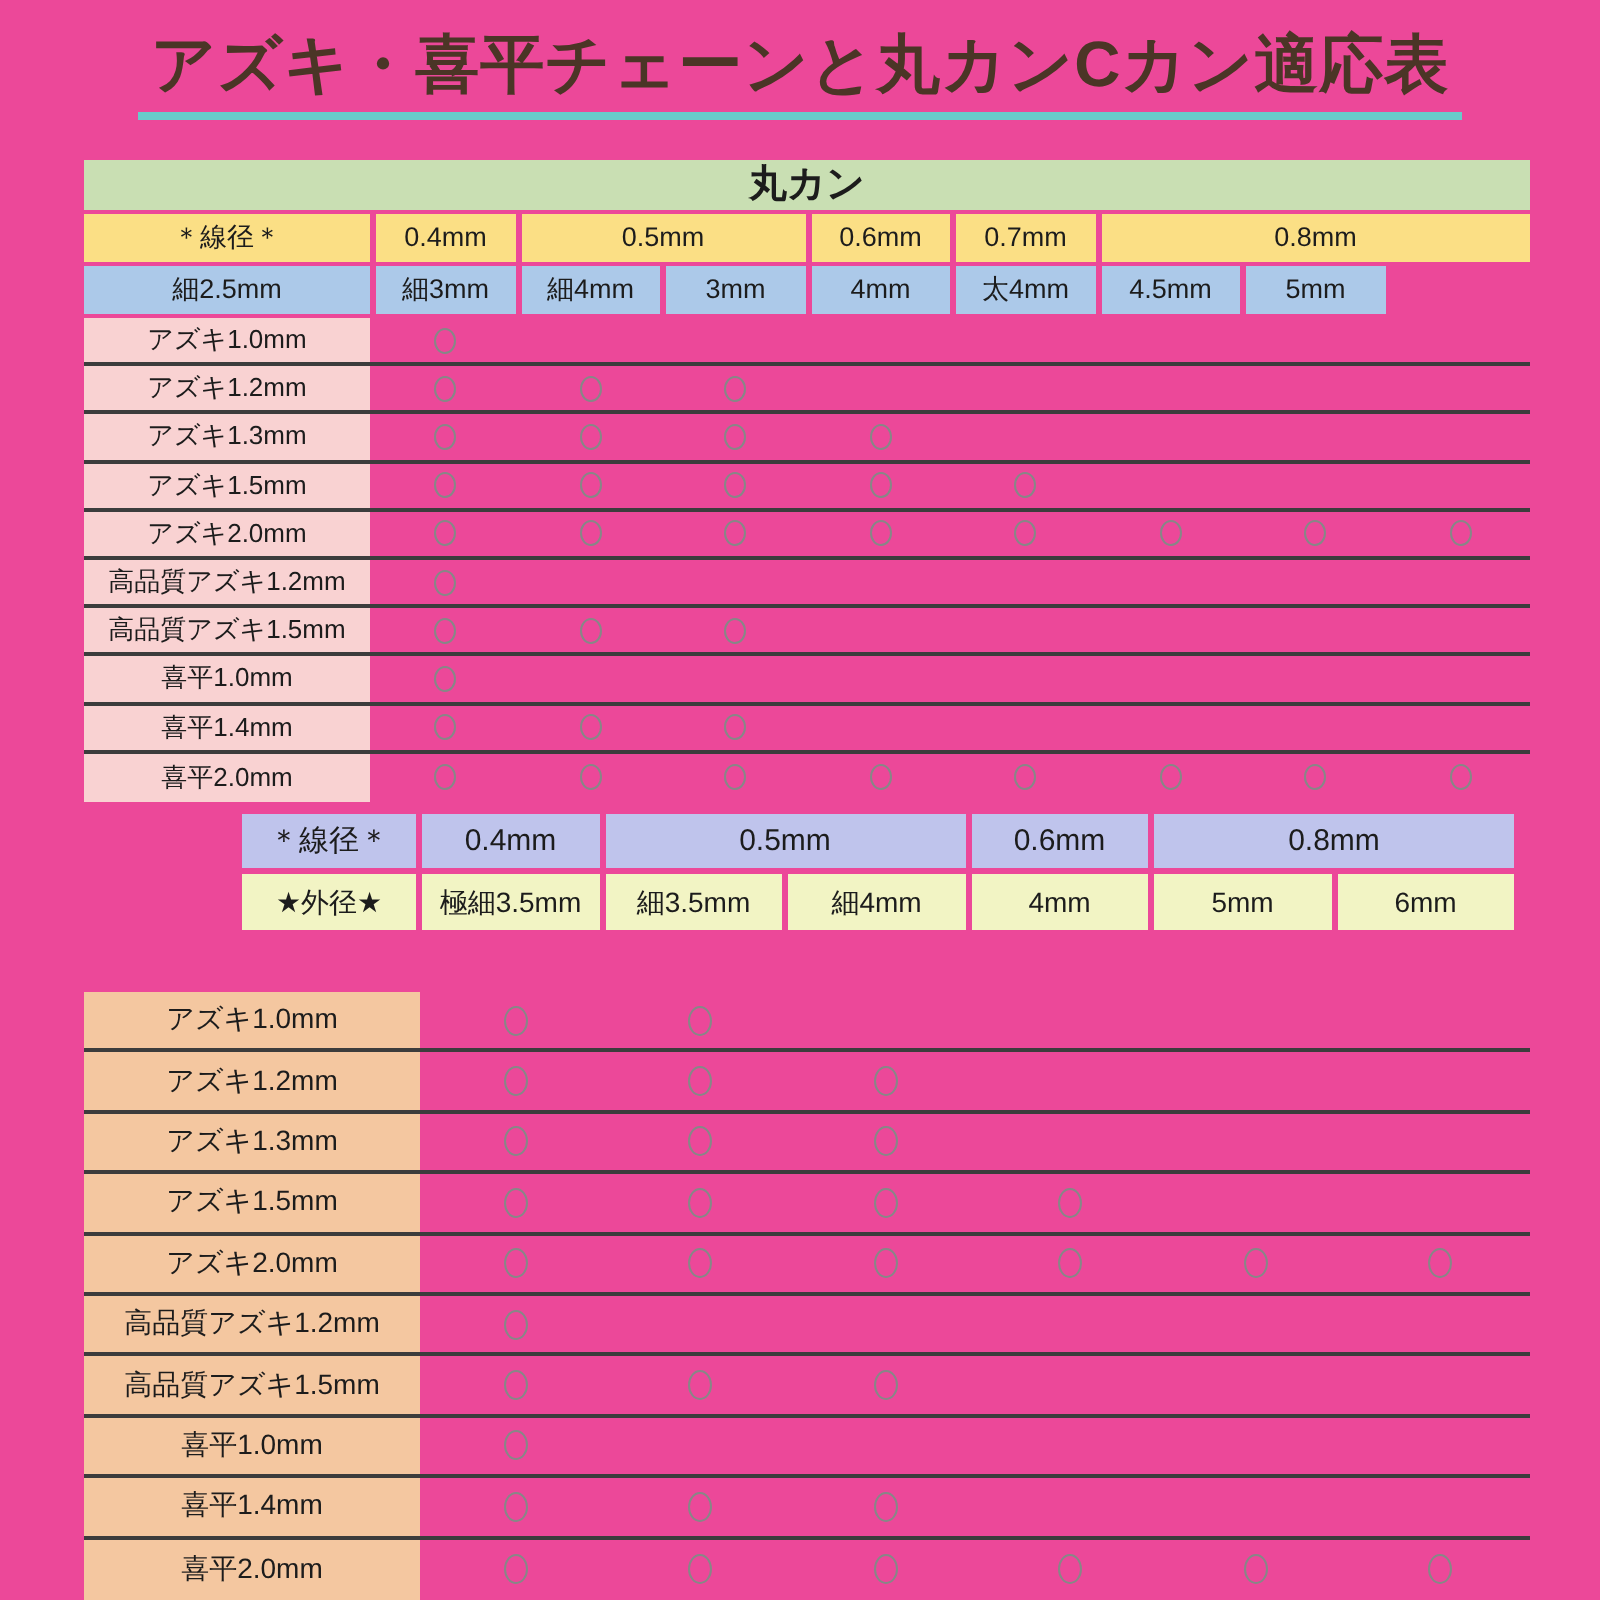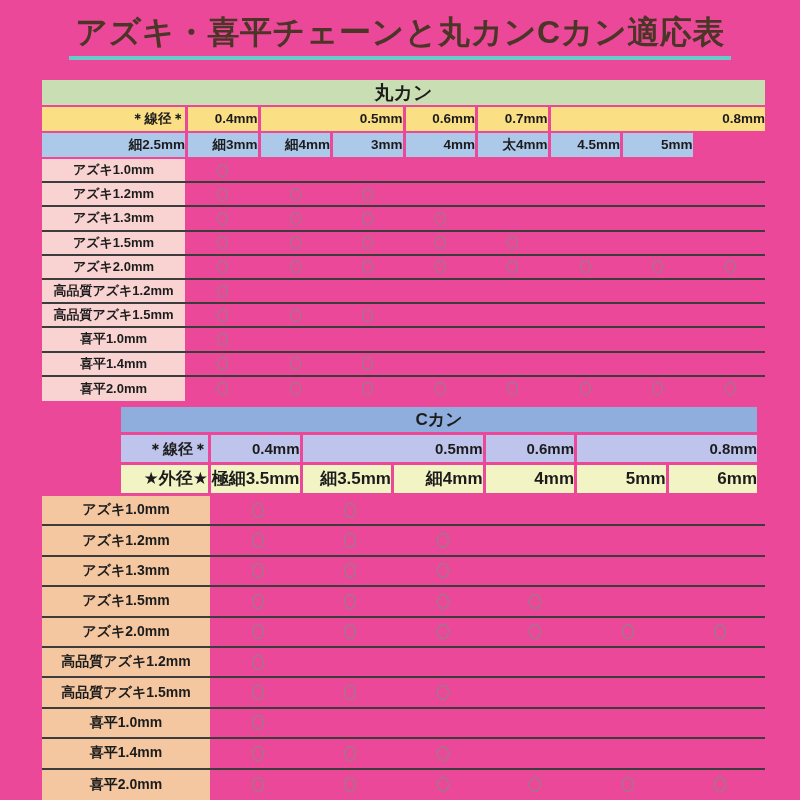--- a/index.html
+++ b/index.html
@@ -11,25 +11,25 @@
   
   .title-wrap { position:absolute; top:12px; left:0; width:100%; text-align:center; }
   .title {
     display:inline-block; margin:0; font-size:32px; line-height:1.3; font-weight:bold;
     color:var(--title-text); border-bottom:4px solid var(--title-underline);
     padding:0 6px 2px 6px; letter-spacing:0.5px; white-space:nowrap;
   }
   
   .grid { display:grid; column-gap:3px; }
   .hcell {
-    text-align:right; font-weight:bold; white-space:nowrap; overflow:hidden;
+    text-align:center; font-weight:normal; white-space:nowrap; overflow:hidden;
   }
   .rlabel {
     display:flex; align-items:center; justify-content:center;
-    font-weight:bold; white-space:nowrap; height:100%;
+    font-weight:normal; white-space:nowrap; height:100%;
   }
   .mcell { display:flex; align-items:center; justify-content:center; }
   
   .t1 { position:absolute; left:42px; top:80px; width:723px; }
   .t1-bar {
     height:25px; line-height:25px; background:var(--t1-header-bg);
     text-align:center; font-weight:bold; font-size:19px; margin-bottom:2px;
   }
   .g1 { grid-template-columns:143px repeat(8,1fr); margin-bottom:2px; }
   .g1 .hcell { height:24px; line-height:24px; font-size:13.5px; }
@@ -46,21 +46,21 @@
     border:1.5px solid var(--circle-color); border-radius:50%; background:transparent;
   }
   
   .t2-head { position:absolute; left:121px; top:407px; width:636px; }
   .t2-bar {
     height:25px; line-height:25px; background:var(--t2-header-bg);
     text-align:center; font-weight:bold; font-size:17px; margin-bottom:3px;
   }
   .g2 { grid-template-columns:87px repeat(6,1fr); margin-bottom:3px; }
   .wire2 .hcell { background:var(--t2-wire-bg); height:27px; line-height:27px; font-size:15px; }
-  .outer2 .hcell { background:var(--t2-outer-bg); height:28px; line-height:28px; font-size:17px; }
+  .outer2 .hcell { background:var(--t2-outer-bg); height:28px; line-height:28px; font-size:14px; }
   .rows2 { position:absolute; left:42px; top:496px; width:723px; }
   .row2 {
     display:grid; grid-template-columns:168px repeat(6,1fr); column-gap:3px;
     height:30.4px; box-sizing:border-box; border-bottom:2px solid var(--row-line);
   }
   .row2:last-child { border-bottom:none; }
   .row2 .rlabel { background:var(--t2-label-bg); font-size:14px; }
   .circ2 {
     width:12px; height:15px; box-sizing:border-box;
     border:1.5px solid var(--circle-color); border-radius:50%; background:transparent;
@@ -277,21 +277,20 @@
             <span class="circ1"></span>
           </div>
           <div class="mcell">
             <span class="circ1"></span>
           </div>
         </div>
       </div>
   </section>
 
   <section class="t2-head">
-    <div class="t2-bar">Cカン</div>
     <div class="grid g2 wire2">
         <div class="hcell">＊線径＊</div>
         <div class="hcell">0.4mm</div>
         <div class="hcell" style="grid-column: span 2;">0.5mm</div>
         <div class="hcell">0.6mm</div>
         <div class="hcell" style="grid-column: span 2;">0.8mm</div>
       </div>
     <div class="grid g2 outer2">
         <div class="hcell">★外径★</div>
         <div class="hcell">極細3.5mm</div>

